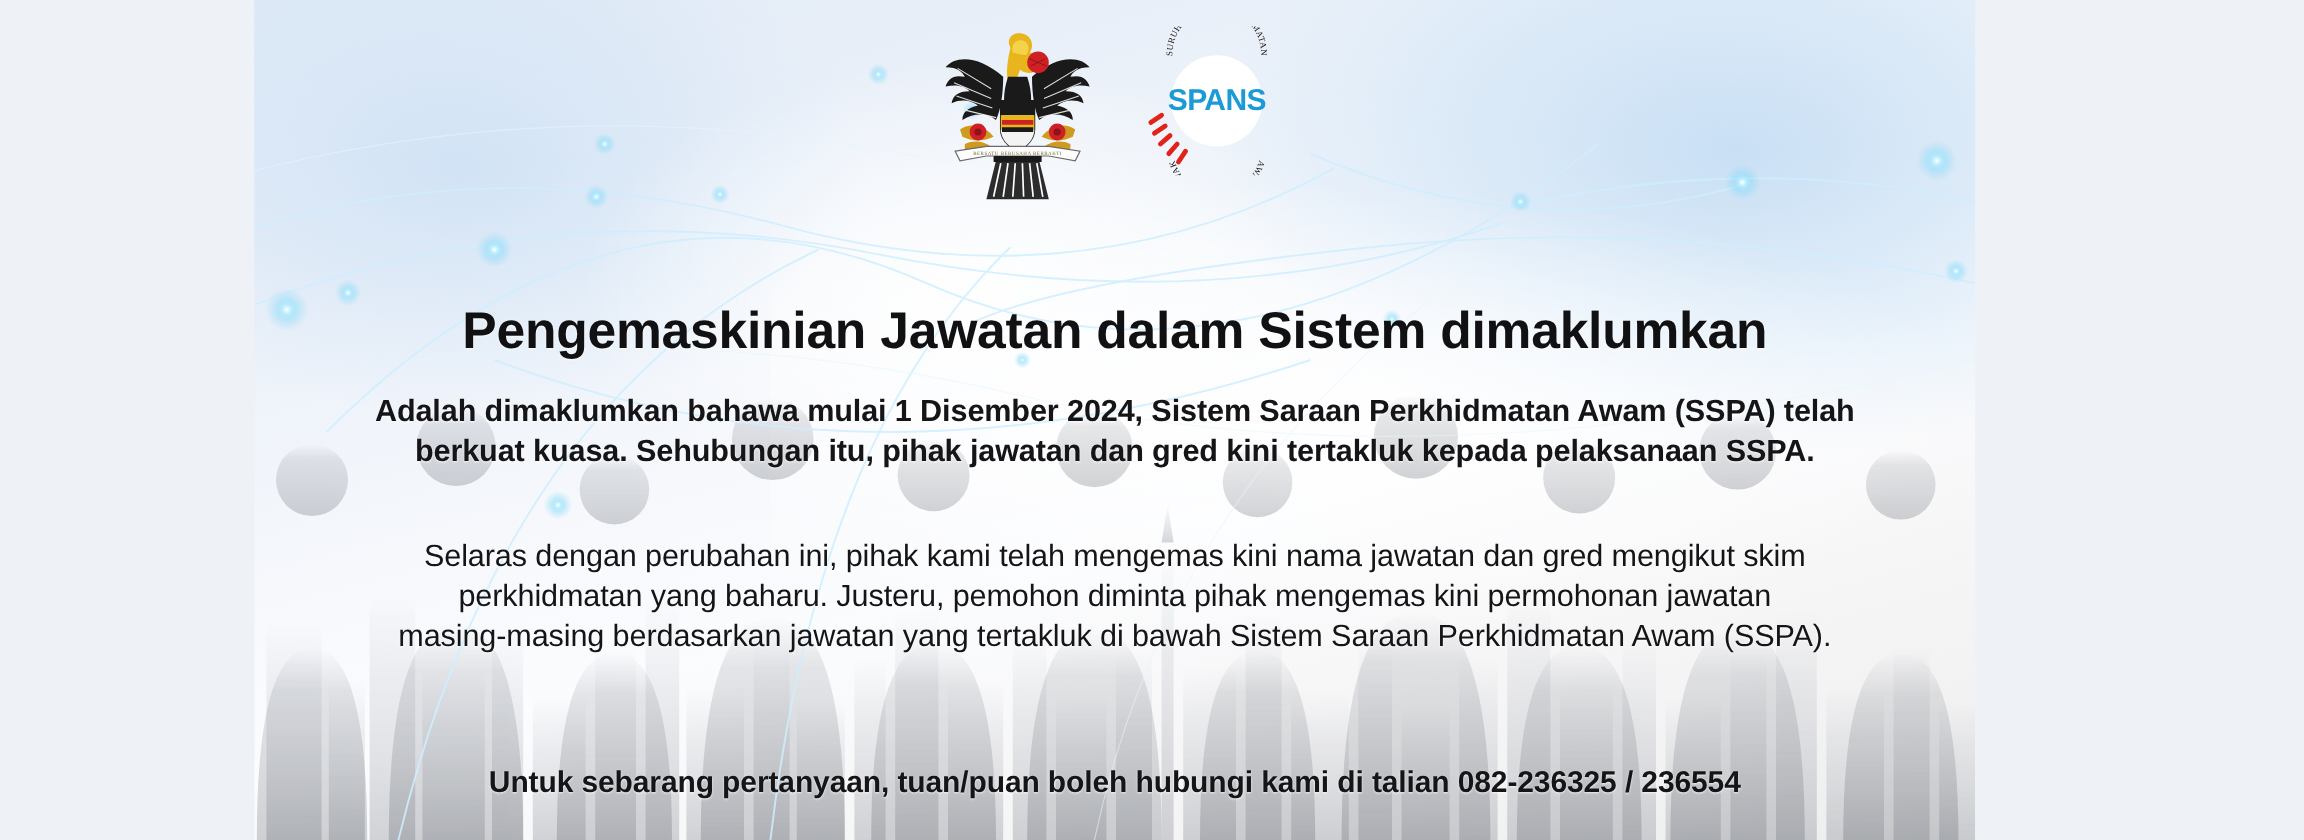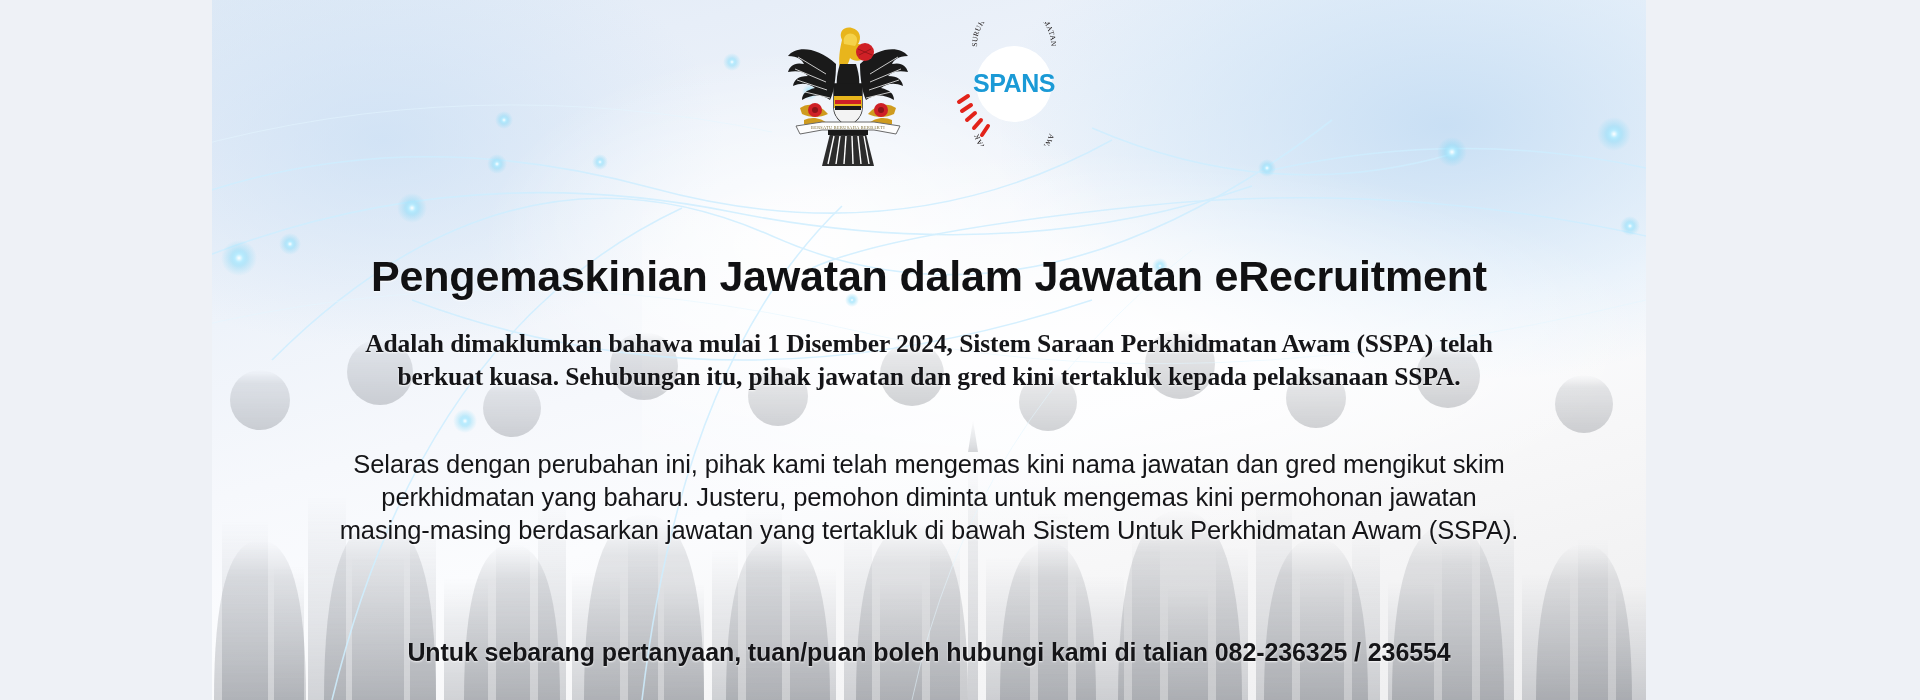--- a/index.html
+++ b/index.html
@@ -126,21 +126,20 @@
     position: absolute;
     left: 0;
     top: 327px;
     width: 100%;
     font-size: 25.5px;
     font-weight: bold;
     color: #151518;
     line-height: 1.30;
     letter-spacing: -0.1px;
     text-shadow: 0 1px 2px rgba(255,255,255,.8);
-    font-family: Liberation Serif, serif;
   }
 
   #para2 {
     position: absolute;
     left: 0;
     top: 448px;
     width: 100%;
     font-size: 25.5px;
     font-weight: normal;
     color: #151518;
@@ -420,31 +419,31 @@
                 AWAM NEGERI SARAWAK
               </textPath>
             </text>
           </g>
 
           <text x="62" y="70" text-anchor="middle" font-family="'Liberation Sans', sans-serif" font-size="25" font-weight="bold" fill="#1b9ad6" letter-spacing="-0.5">SPANS</text>
         </svg>
 
       </div>
 
-      <h1 id="headline">Pengemaskinian Jawatan dalam Jawatan eRecruitment</h1>
+      <h1 id="headline">Pengemaskinian Jawatan dalam Sistem dimaklumkan</h1>
 
       <div id="para1">
         <span class="tline">Adalah dimaklumkan bahawa mulai 1 Disember 2024, Sistem Saraan Perkhidmatan Awam (SSPA) telah</span>
         <span class="tline">berkuat kuasa. Sehubungan itu, pihak jawatan dan gred kini tertakluk kepada pelaksanaan SSPA.</span>
       </div>
 
       <div id="para2">
         <span class="tline">Selaras dengan perubahan ini, pihak kami telah mengemas kini nama jawatan dan gred mengikut skim</span>
-        <span class="tline">perkhidmatan yang baharu. Justeru, pemohon diminta untuk mengemas kini permohonan jawatan</span>
-        <span class="tline">masing-masing berdasarkan jawatan yang tertakluk di bawah Sistem Untuk Perkhidmatan Awam (SSPA).</span>
+        <span class="tline">perkhidmatan yang baharu. Justeru, pemohon diminta pihak mengemas kini permohonan jawatan</span>
+        <span class="tline">masing-masing berdasarkan jawatan yang tertakluk di bawah Sistem Saraan Perkhidmatan Awam (SSPA).</span>
       </div>
 
       <div id="contact">
         <span class="tline">Untuk sebarang pertanyaan, tuan/puan boleh hubungi kami di talian 082-236325 / 236554</span>
       </div>
 
     </div>
   </div>
 </div>
 

